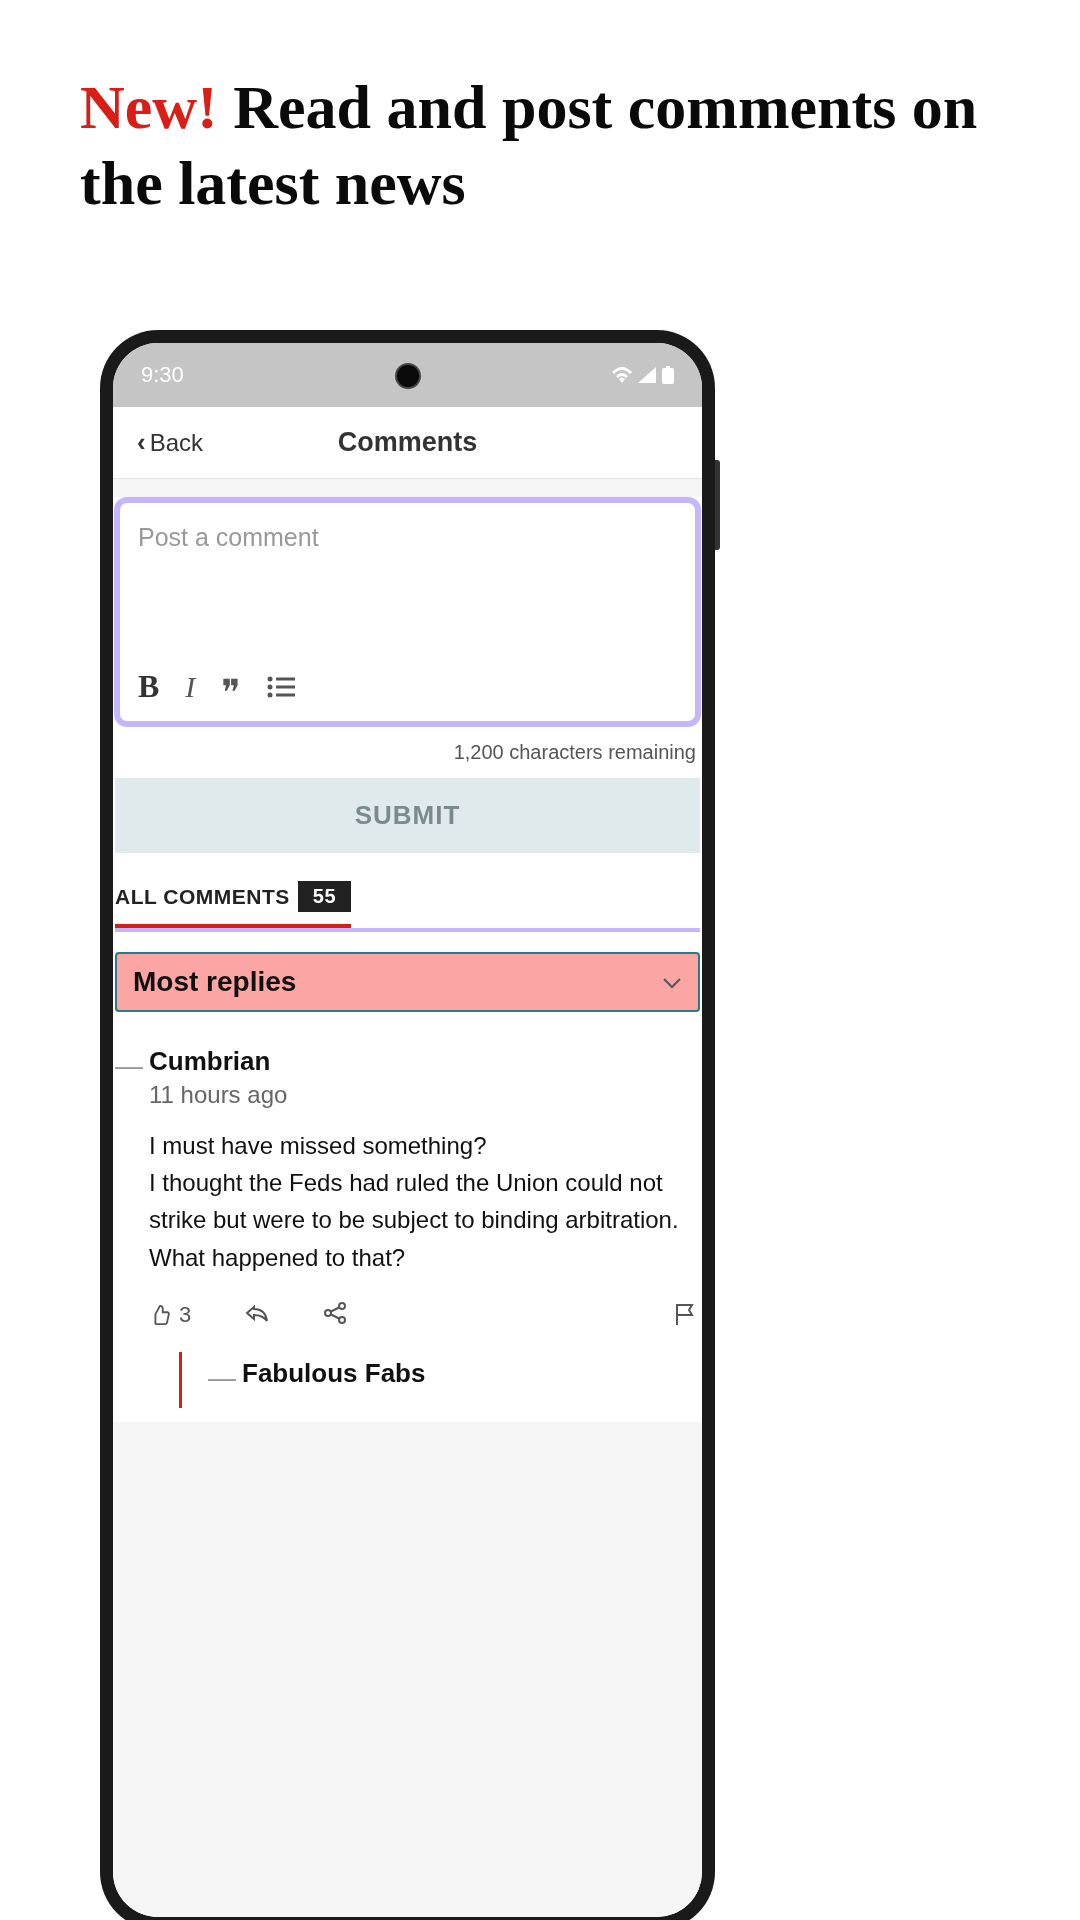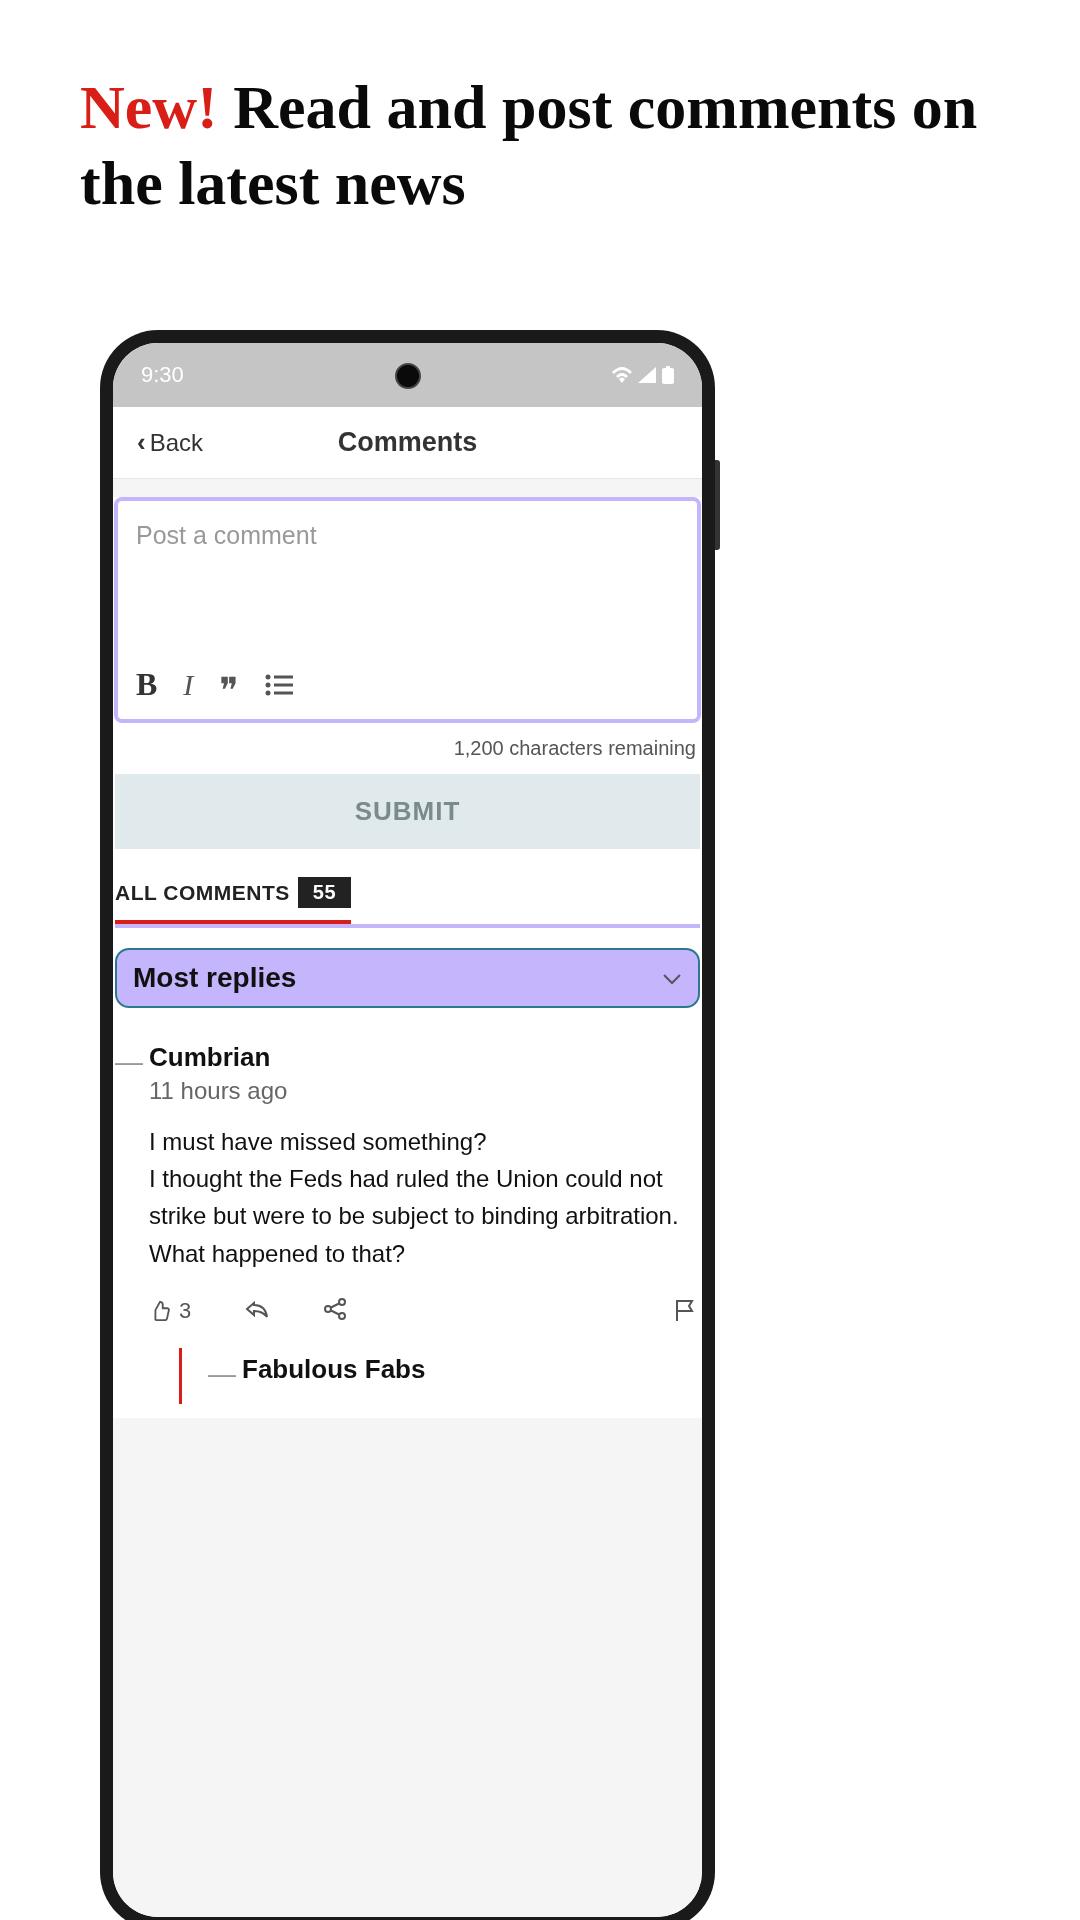--- a/index.html
+++ b/index.html
@@ -107,22 +107,22 @@
   }
   .content-area {
     background: #f5f5f5;
     padding: 18px 0 0 0;
     height: calc(100% - 136px);
     font-family: -apple-system, Helvetica, Arial, sans-serif;
   }
   .comment-box {
     margin: 0 0 0 0;
     background: #fff;
-    border: 4px solid #c4b5fd;
-    border-radius: 8px;
+    border: 6px solid #c4b5fd;
+    border-radius: 13px;
     margin-left: -1px;
     margin-right: -1px;
   }
   .comment-textarea {
     min-height: 155px;
     padding: 20px 18px;
     font-size: 25px;
     color: #999;
   }
   .format-toolbar {
@@ -177,30 +177,30 @@
   .count-badge {
     background: #222;
     color: #fff;
     padding: 4px 15px;
     font-size: 20px;
     font-weight: bold;
   }
   .sort-select {
     margin: 20px 0;
     border: 2px solid #2a7a8c;
-    border-radius: 14px;
+    border-radius: 4px;
     padding: 12px 16px;
     display: flex;
     justify-content: space-between;
     align-items: center;
     font-size: 28px;
     font-family: -apple-system, Helvetica, Arial, sans-serif;
     font-weight:600;
     color:#111;
-    background:#c4b5fd;
+    background:#fca5a5;
     gap:24px;
   }
   .chevron-down {
     font-size: 20px;
     color: #555;
   }
   .comment {
     display: flex;
     gap: 10px;
     padding: 14px 0;

